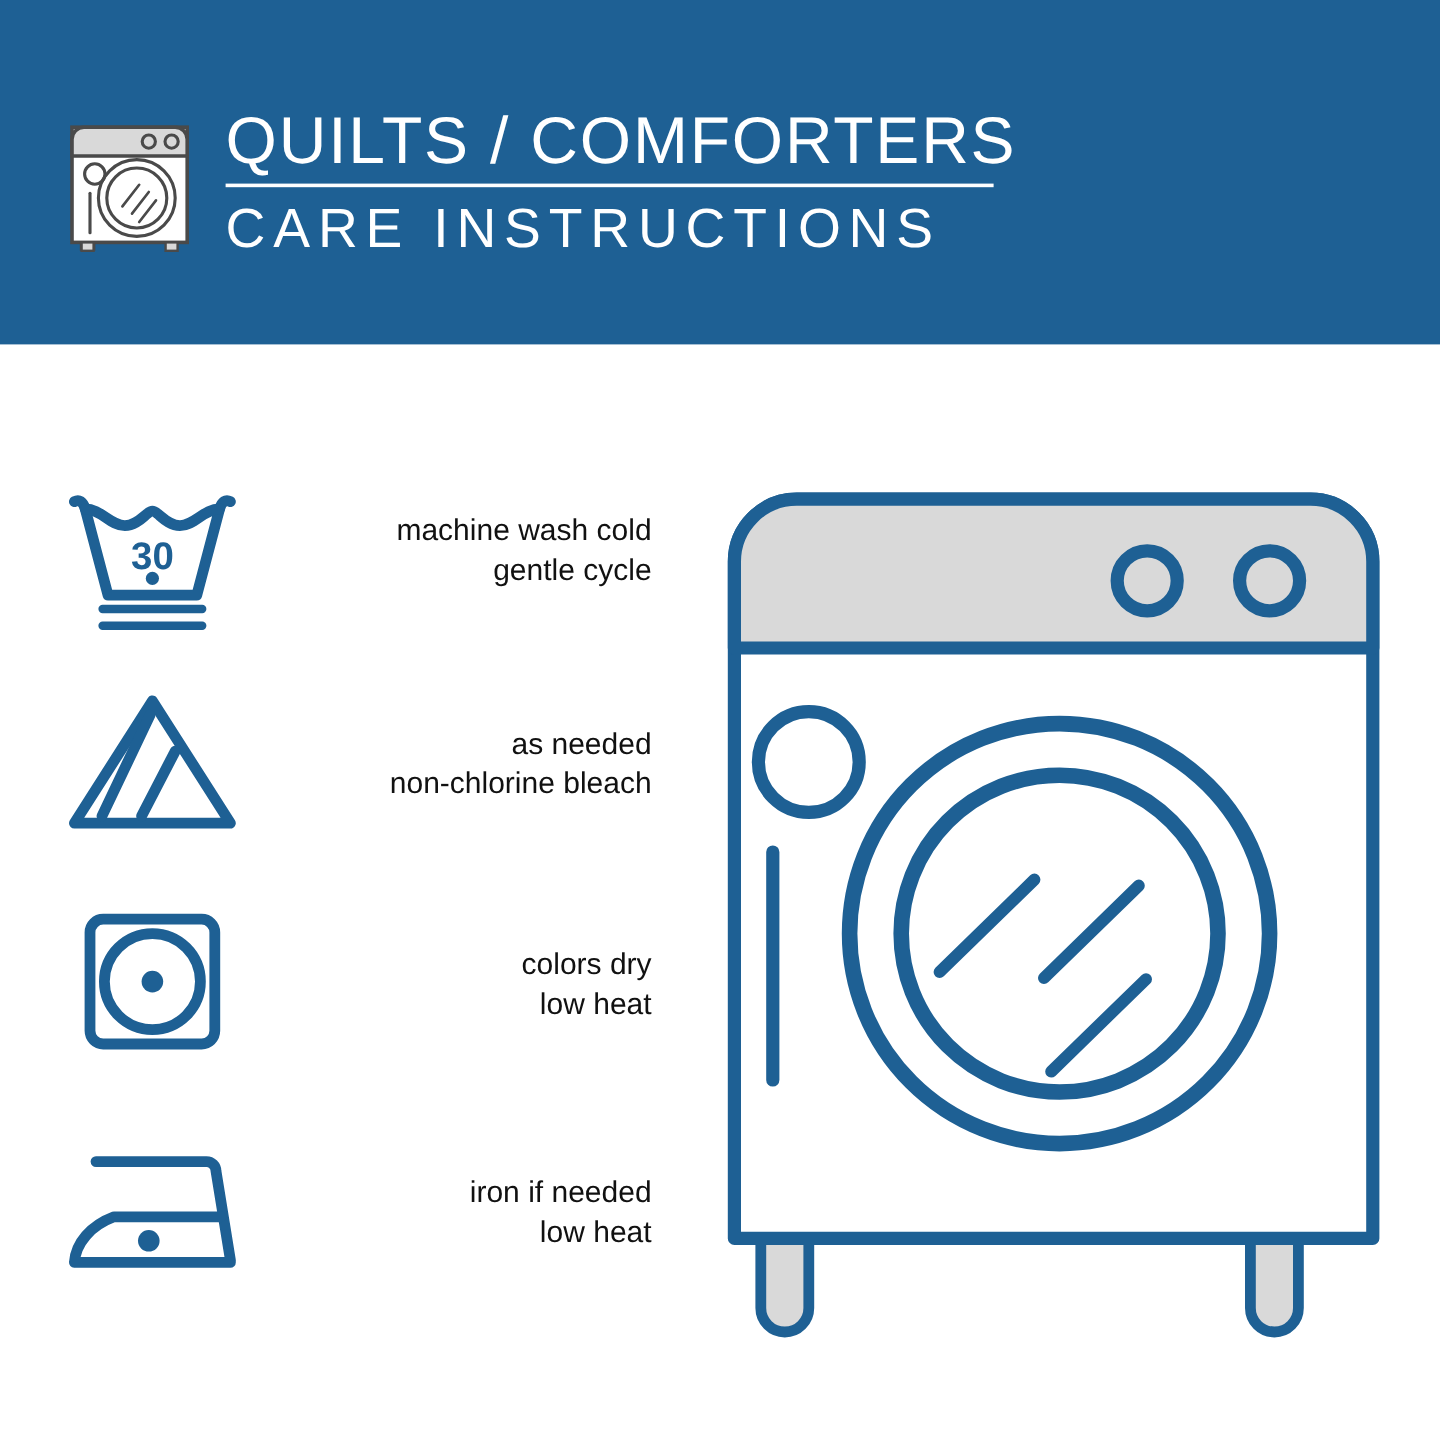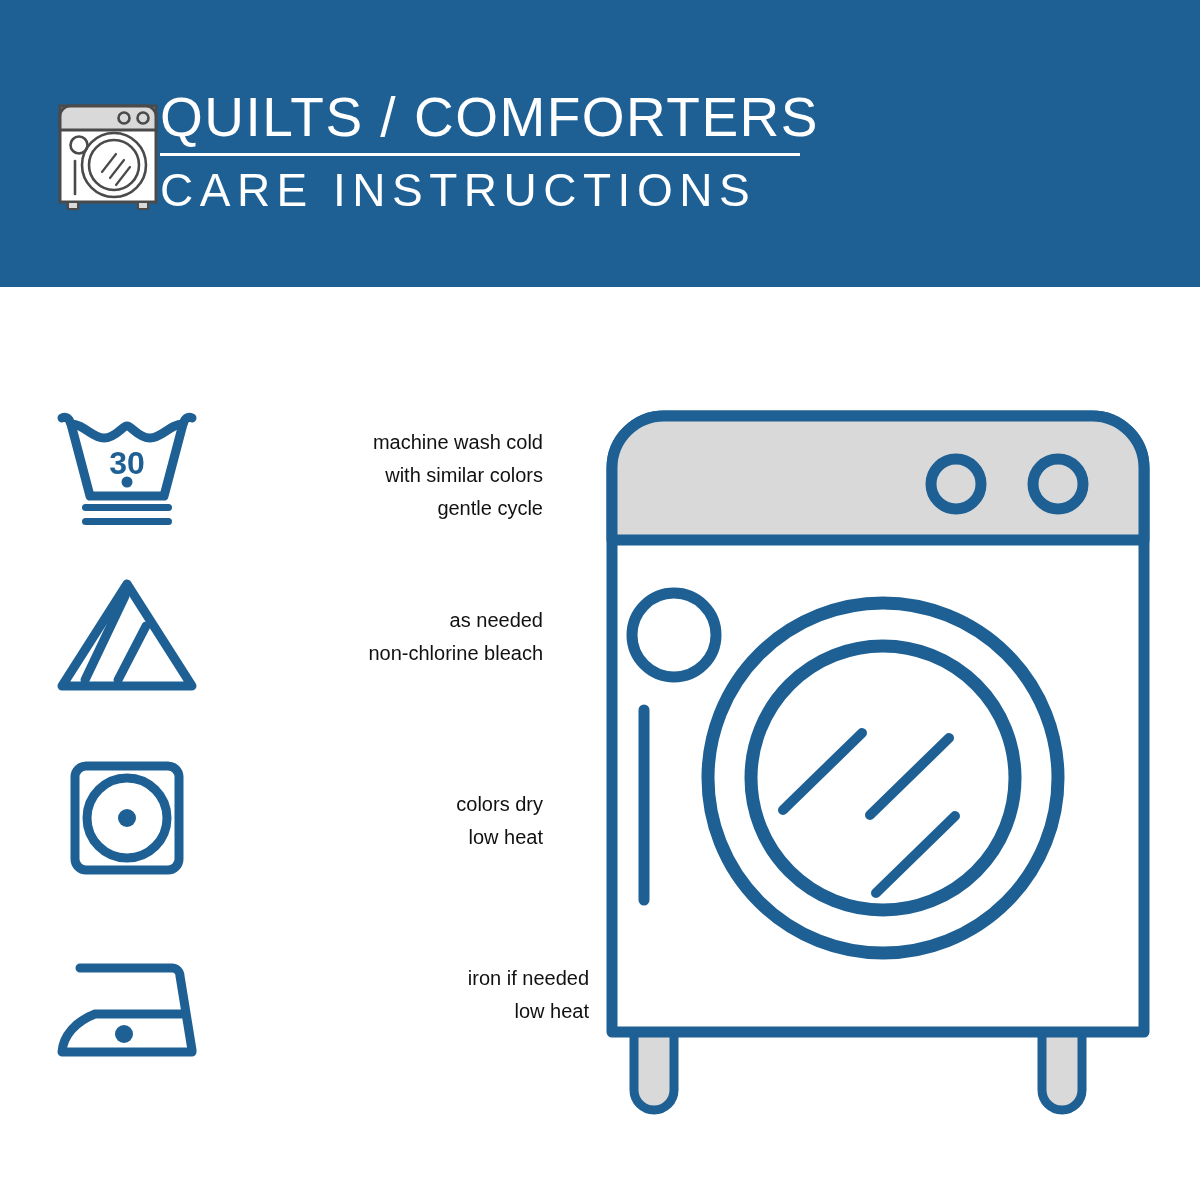--- a/index.html
+++ b/index.html
@@ -29,21 +29,21 @@
   }
   #header-logo {
     position: absolute;
     left: 52px;
     top: 78px;
     width: 112px;
     height: 132px;
   }
   #header-titles {
     position: absolute;
-    left: 160px;
+    left: 188px;
     top: 86px;
     width: 660px;
   }
   #title-main {
     font-size: 55px;
     line-height: 62px;
     color: #ffffff;
     font-weight: 300;
     letter-spacing: 1.5px;
     white-space: nowrap;
@@ -82,21 +82,21 @@
     position: absolute;
     left: 52px;
     top: 0;
     width: 150px;
     height: 130px;
   }
   .care-text {
     position: absolute;
     left: 253px;
     width: 290px;
-    font-size: 20px;
+    font-size: 25px;
     line-height: 33px;
     color: #111111;
     font-family: "Liberation Sans", sans-serif;
   }
   .care-text .line { display: block; white-space: nowrap; }
 
   
   #machine-illustration {
     position: absolute;
     left: 598px;
@@ -159,21 +159,20 @@
           <text x="75" y="70" font-family="Liberation Sans, sans-serif" font-size="32" font-weight="bold" fill="#1e6094" text-anchor="middle">30</text>
 
           <circle cx="75" cy="78" r="5.5" fill="#1e6094"></circle>
 
           <rect x="30" y="100" width="90" height="7" rx="3.5" fill="#1e6094"></rect>
           <rect x="30" y="114" width="90" height="7" rx="3.5" fill="#1e6094"></rect>
         </svg>
       </div>
       <div class="care-text" style="top:22px;">
         <span class="line">machine wash cold</span>
-        <span class="line">with similar colors</span>
         <span class="line">gentle cycle</span>
       </div>
     </div>
 
     <div class="care-row">
       <div class="care-symbol" style="top:-16px;">
         <svg width="150" height="130" viewBox="0 0 150 130" xmlns="http://www.w3.org/2000/svg">
 
           <path d="M75 10 L140 112 L10 112 Z" fill="none" stroke="#1e6094" stroke-width="9" stroke-linejoin="round"></path>
 
@@ -205,21 +204,21 @@
       <div class="care-symbol" style="top:-8px;">
         <svg width="150" height="130" viewBox="0 0 150 130" xmlns="http://www.w3.org/2000/svg">
 
           <path d="M28 14 L120 14 A8 8 0 0 1 128 22 L140 96" fill="none" stroke="#1e6094" stroke-width="9" stroke-linecap="round" stroke-linejoin="round"></path>
 
           <path d="M132 60 L43 60 A60 45 0 0 0 10 98 L140 98" fill="none" stroke="#1e6094" stroke-width="9" stroke-linecap="round" stroke-linejoin="round"></path>
 
           <circle cx="72" cy="80" r="9" fill="#1e6094"></circle>
         </svg>
       </div>
-      <div class="care-text" style="top:0;margin-left:46px;">
+      <div class="care-text" style="top:16px;">
         <span class="line">iron if needed</span>
         <span class="line">low heat</span>
       </div>
     </div>
 
   </div>
 
   <div id="machine-illustration">
     <svg width="560" height="720" viewBox="0 0 560 720" xmlns="http://www.w3.org/2000/svg">
 

